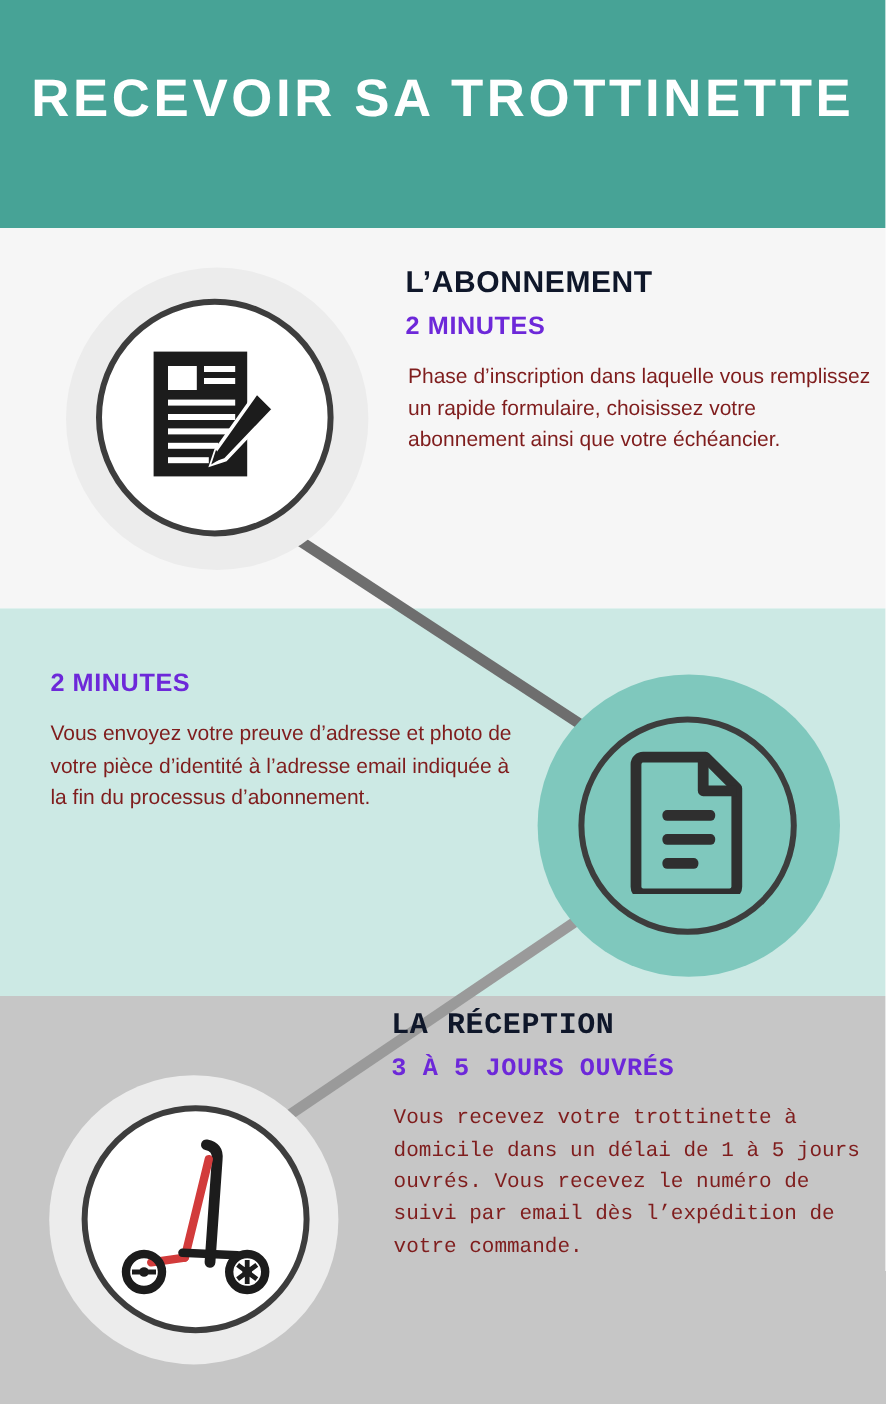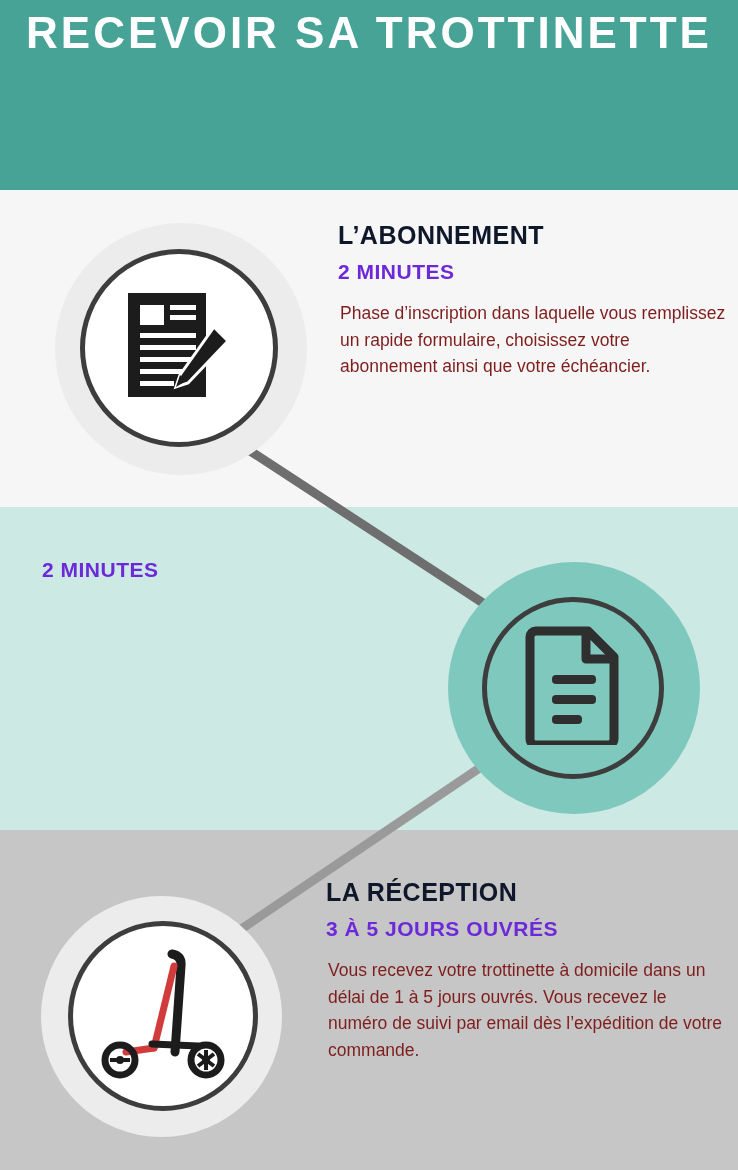--- a/index.html
+++ b/index.html
@@ -51,20 +51,21 @@
   
   .header-inner {
     position: absolute;
     top: 0;
     left: 0;
     width: 738px;
     height: 160px;
     display: flex;
     flex-direction: column;
     align-items: center;
+    justify-content: center;
     box-sizing: border-box;
     padding-top: 6px;
   }
   .title-line {
     color: #ffffff;
     font-weight: bold;
     font-size: 44px;
     letter-spacing: 3px;
     line-height: 1.22;
     text-align: center;
@@ -166,21 +167,21 @@
     width: 156px;
     height: 156px;
   }
 
   
   .block {
     position: absolute;
   }
   .block-1 { left: 338px; top: 222px; width: 390px; }
   .block-2 { left: 42px;  top: 558px; width: 400px; }
-  .block-3 { left: 326px; top: 879px; width: 400px; }
+  .block-3 { left: 326px; top: 842px; width: 400px; font-family: Liberation Mono, monospace; }
 
   .step-title {
     color: #0f172a;
     font-size: 25px;
     font-weight: bold;
     letter-spacing: 0.5px;
     margin: 0 0 12px 0;
     text-transform: uppercase;
     line-height: 1.05;
   }
@@ -261,20 +262,21 @@
   </svg>
 
   <div class="block block-1">
     <h2 class="step-title">L’ABONNEMENT</h2>
     <div class="step-duration">2 MINUTES</div>
     <p class="step-desc">Phase d’inscription dans laquelle vous remplissez un rapide formulaire, choisissez votre abonnement ainsi que votre échéancier.</p>
   </div>
 
   <div class="block block-2">
     <div class="step-duration">2 MINUTES</div>
+    <p class="step-desc">Vous envoyez votre preuve d’adresse et photo de votre pièce d’identité à l’adresse email indiquée à la fin du processus d’abonnement.</p>
   </div>
 
   <div class="block block-3">
     <h2 class="step-title">LA RÉCEPTION</h2>
     <div class="step-duration">3 À 5 JOURS OUVRÉS</div>
     <p class="step-desc">Vous recevez votre trottinette à domicile dans un délai de 1 à 5 jours ouvrés. Vous recevez le numéro de suivi par email dès l’expédition de votre commande.</p>
   </div>
 
 </div>
 

